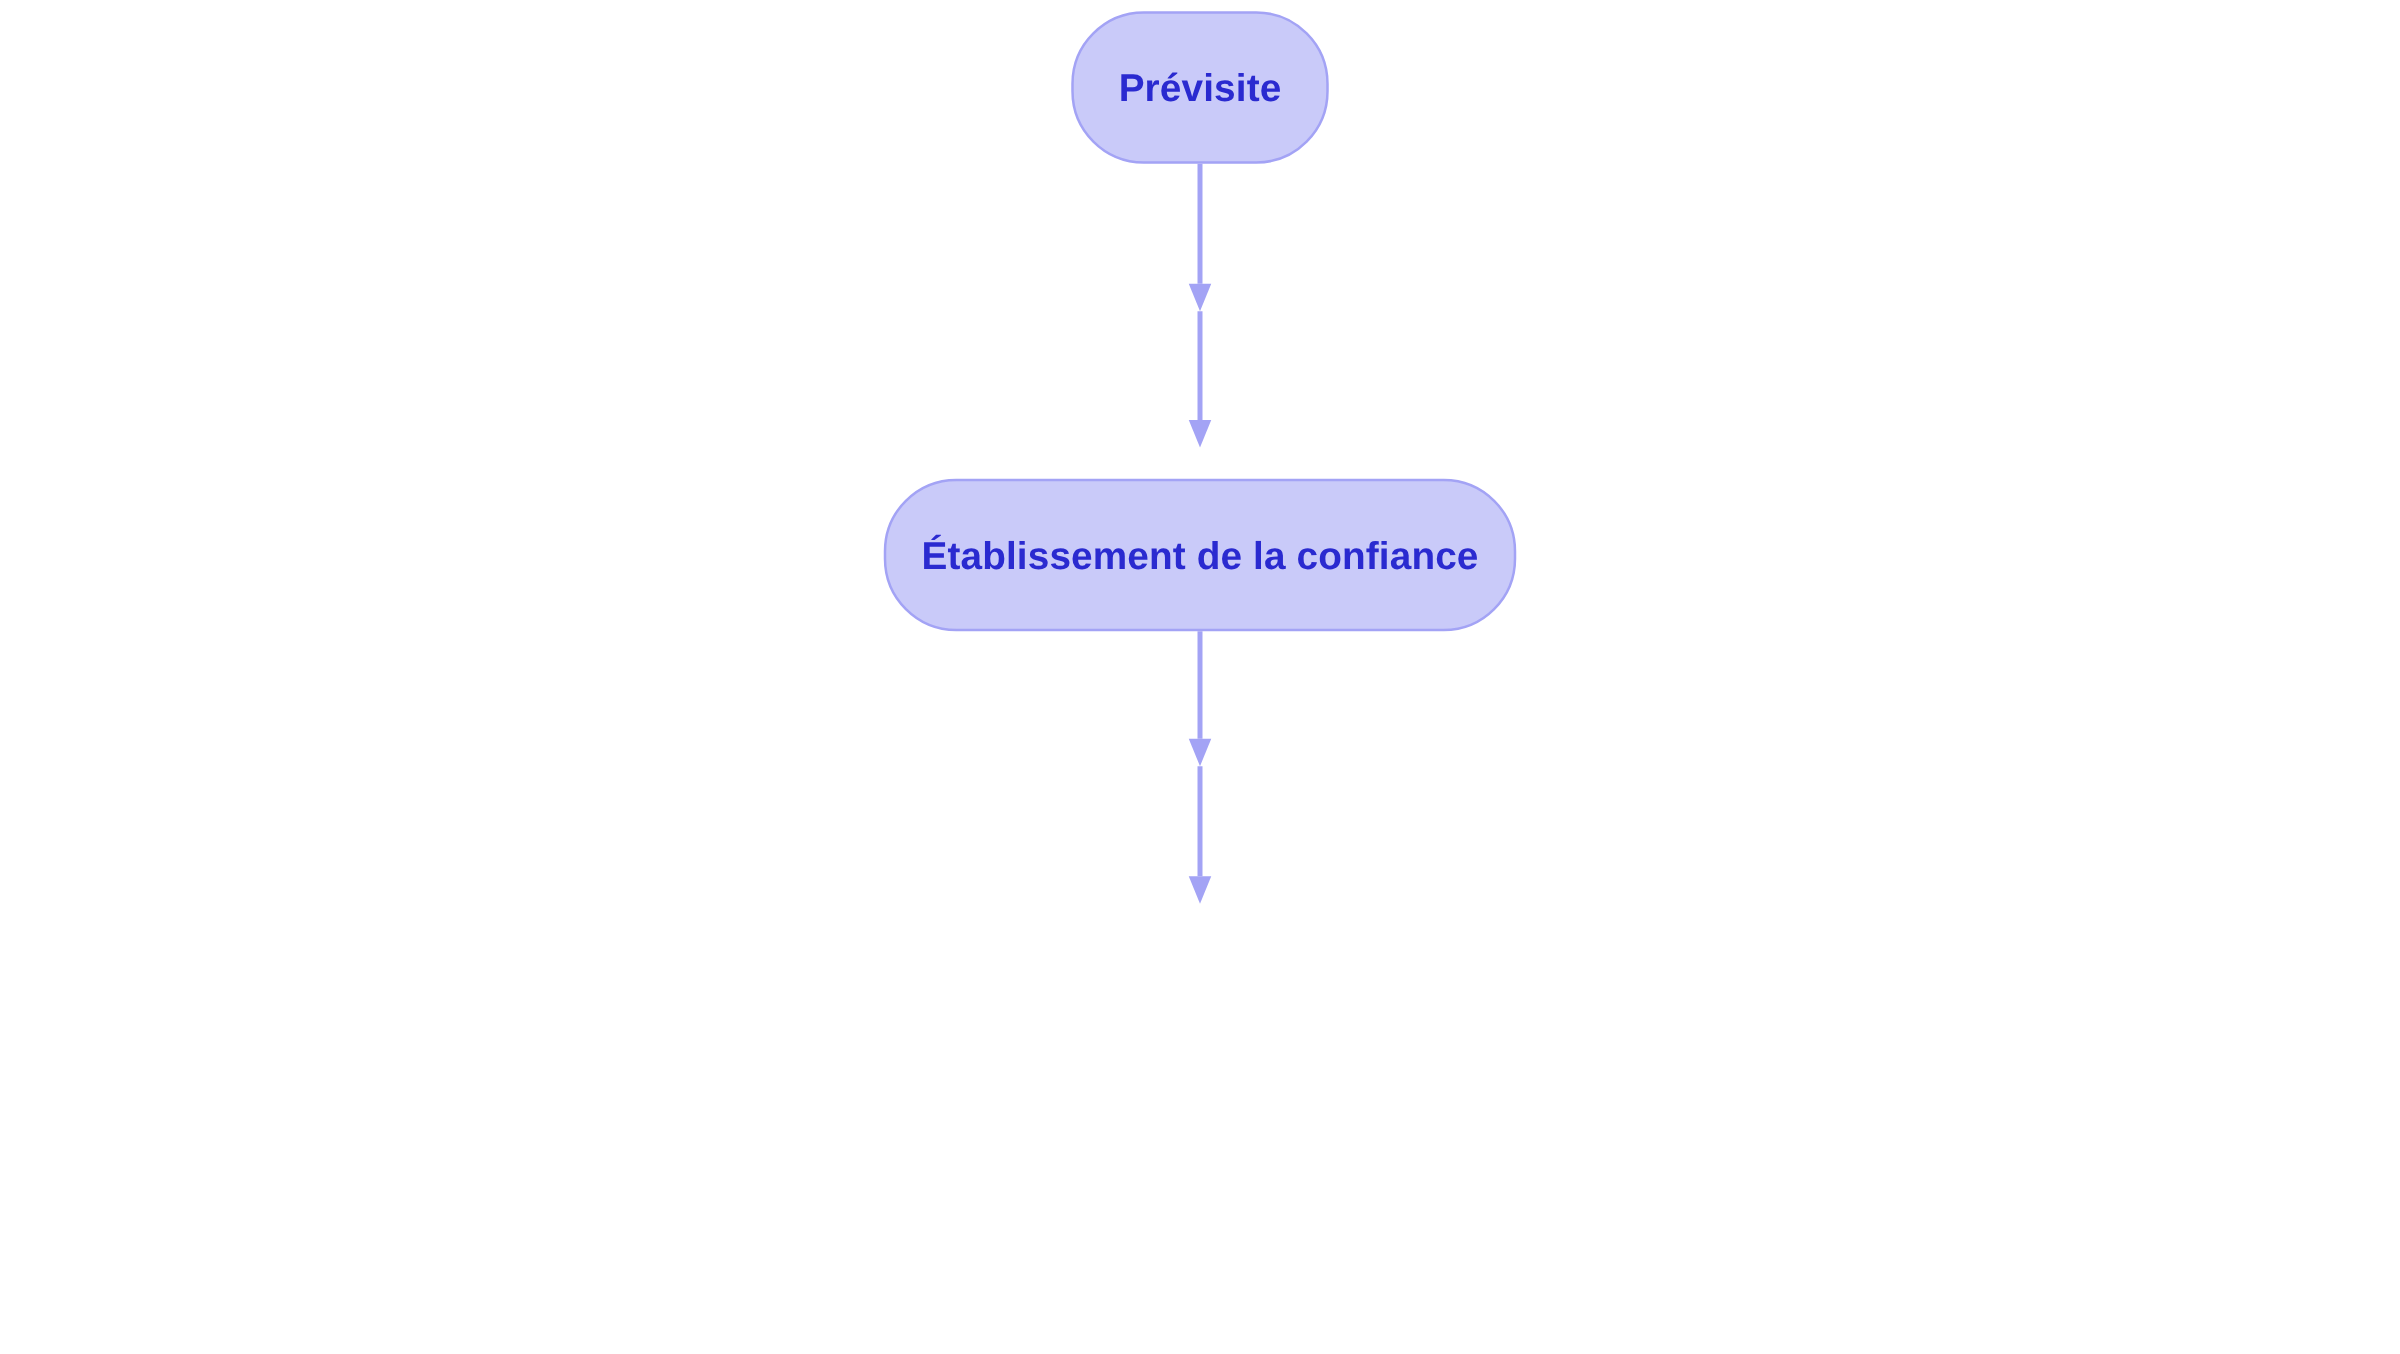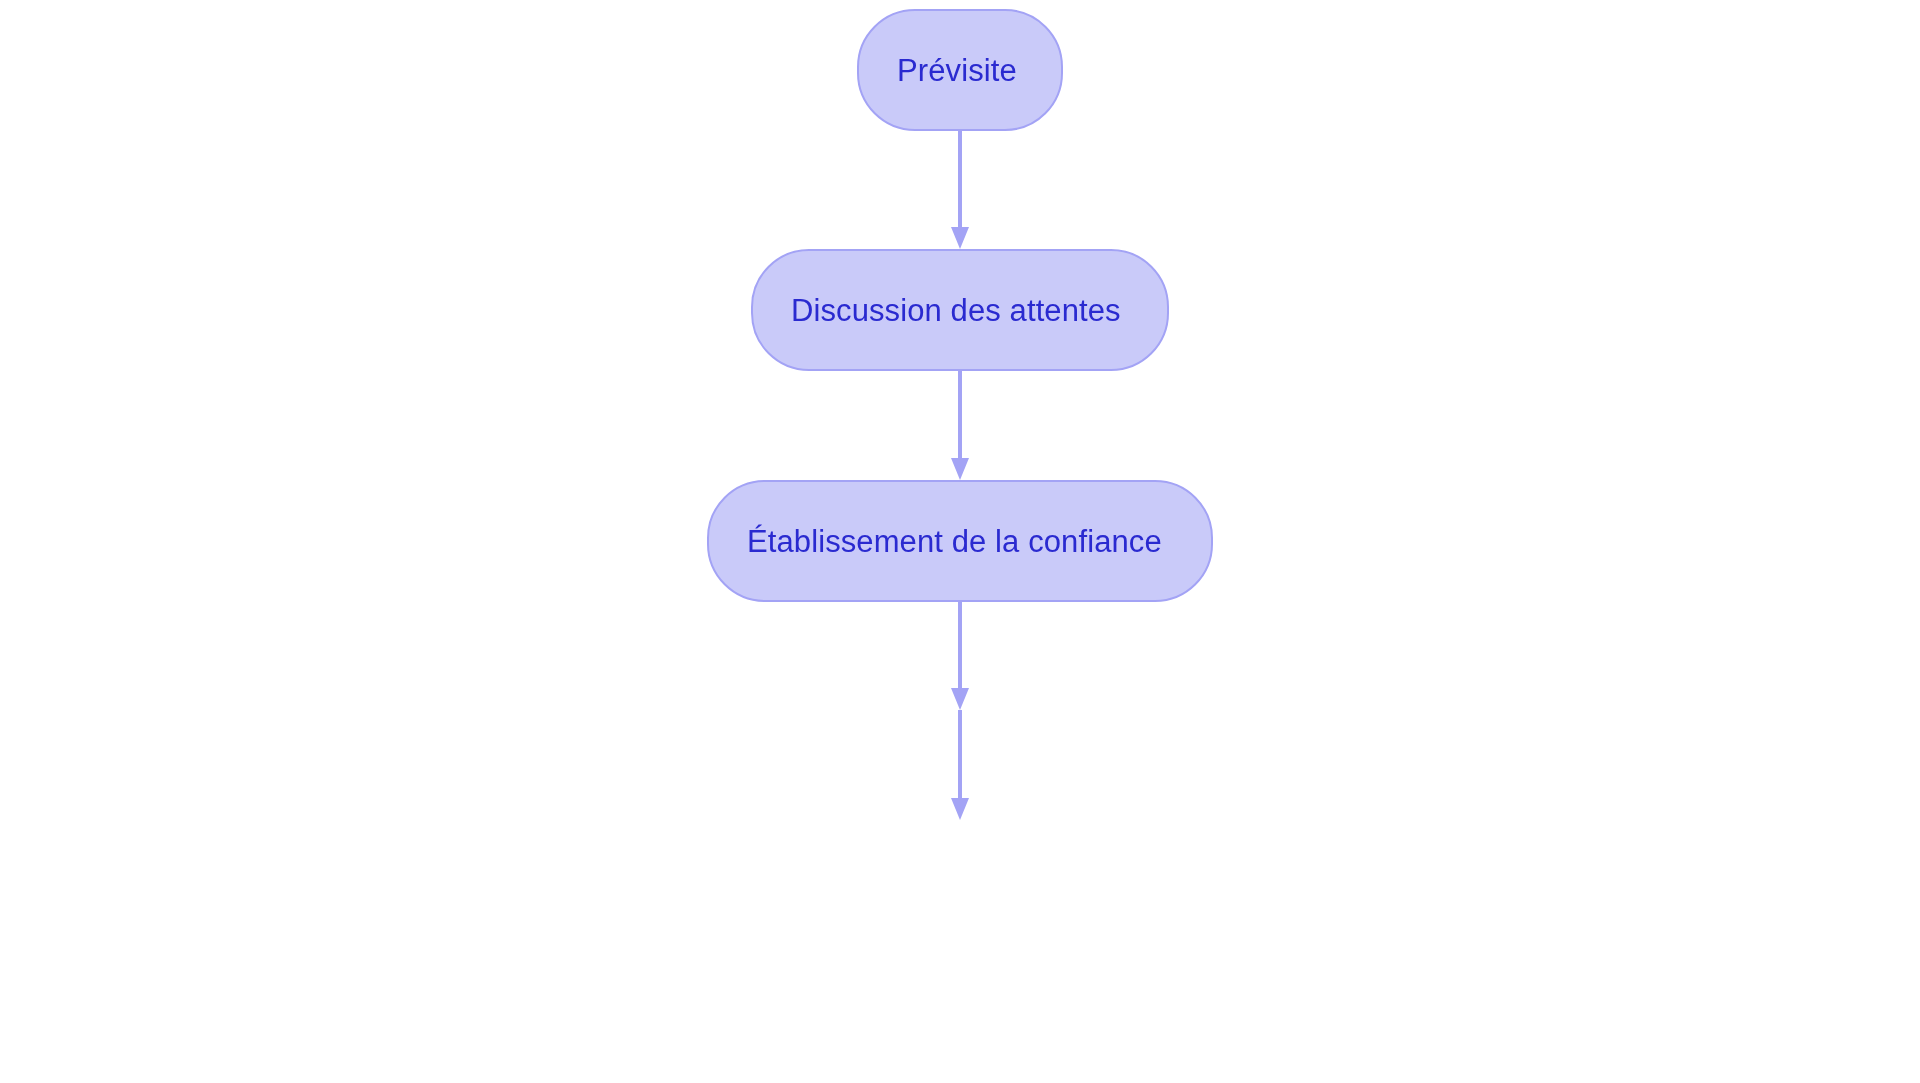--- a/index.html
+++ b/index.html
@@ -29,43 +29,43 @@
     height: 1083px;
     display: flex;
     flex-direction: column;
     align-items: center;
   }
 
   .node {
     box-sizing: border-box;
     display: flex;
     align-items: center;
-    justify-content: flex-start;
+    justify-content: center;
     height: 122px;
     border: 2px solid #a3a3f5;
     background: #c9caf9;
     border-radius: 58px;
     color: #2a2ad0;
     font-size: 31px;
-    font-weight: 400;
+    font-weight: 700;
     letter-spacing: 0.1px;
     white-space: nowrap;
     padding: 0 38px;
     user-select: none;
   }
 
   .node-label {
     display: block;
     line-height: 1;
   }
 
   
   .node-w1 { width: 206px; }
   .node-w2 { width: 418px; }
-  .node-w3 { width: 506px; }
+  .node-w3 { width: 506px; margin-top: 25px; }
   .node-w4 { width: 366px; }
   .node-w5 { width: 508px; }
 
   .connector {
     position: relative;
     width: 30px;
     display: flex;
     justify-content: center;
   }
   .connector-h1 { height: 118px; }
@@ -92,23 +92,20 @@
       <span class="node-label">Prévisite</span>
     </div>
 
     <div class="connector connector-h1">
       <svg width="30" height="118" viewBox="0 0 30 118">
         <line x1="15" y1="0" x2="15" y2="96" stroke="#a3a3f5" stroke-width="4"></line>
         <polygon points="6,96 24,96 15,118" fill="#a3a3f5"></polygon>
       </svg>
     </div>
 
-    <div class="node node-w2">
-      <span class="node-label">Discussion des attentes</span>
-    </div>
 
     <div class="connector connector-h2">
       <svg width="30" height="109" viewBox="0 0 30 109">
         <line x1="15" y1="0" x2="15" y2="87" stroke="#a3a3f5" stroke-width="4"></line>
         <polygon points="6,87 24,87 15,109" fill="#a3a3f5"></polygon>
       </svg>
     </div>
 
     <div class="node node-w3">
       <span class="node-label">Établissement de la confiance</span>

